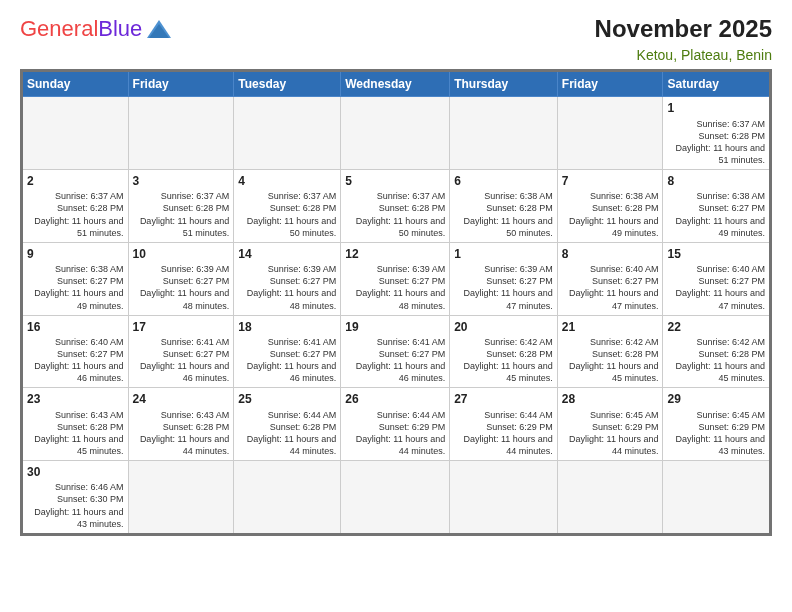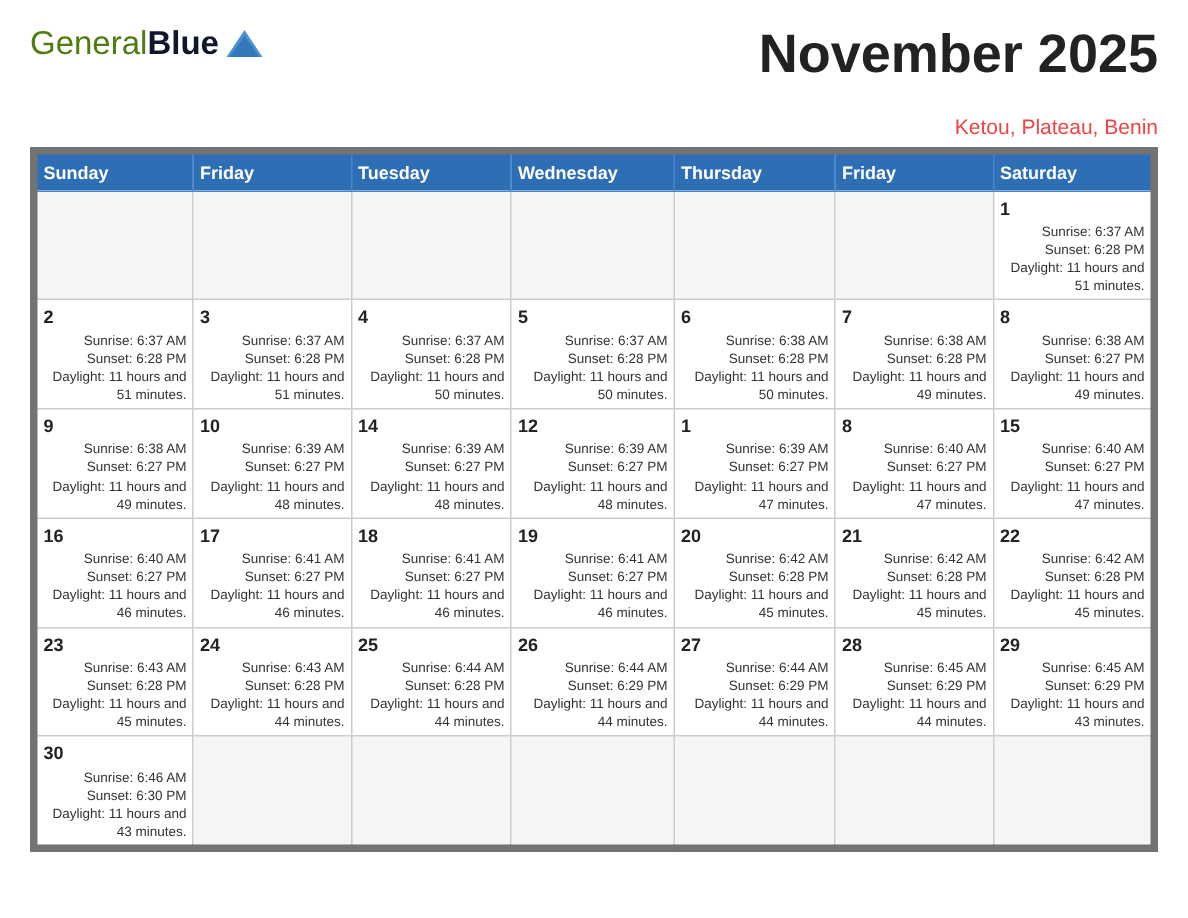--- a/index.html
+++ b/index.html
@@ -27,46 +27,46 @@
       flex-direction: column;
       align-items: flex-start;
     }
     .logo-text {
       display: flex;
       align-items: center;
       font-size: 22px;
       font-weight: normal;
       color: #333;
     }
-    .logo-general { font-weight: normal; color: #4d7c0f; }
-    .logo-blue { font-weight: bold; color: #0f172a; }
+    .logo-general { font-weight: normal; color: #ef4444; }
+    .logo-blue { font-weight: normal; color: #6d28d9; }
     .logo-icon {
       width: 28px;
       height: 22px;
       margin-left: 3px;
       display: inline-block;
     }
     .title-area {
       text-align: right;
     }
     .month-title {
-      font-size: 36px;
+      font-size: 24px;
       font-weight: bold;
       color: #222;
       line-height: 1.1;
     }
     .location-subtitle {
       font-size: 14px;
-      color: #ef4444;
-      margin-top: 20px;
+      color: #4d7c0f;
+      margin-top: 5px;
     }
     .calendar-table {
       width: 100%;
       border-collapse: collapse;
-      border: 5px solid #737373;
+      border: 3px solid #737373;
       margin-top: 4px;
     }
     .calendar-table th {
       background: #2e6eb5;
       color: #fff;
       font-size: 12px;
       font-weight: bold;
       padding: 5px 4px;
       text-align: left;
       border: 1px solid #4a85c9;

